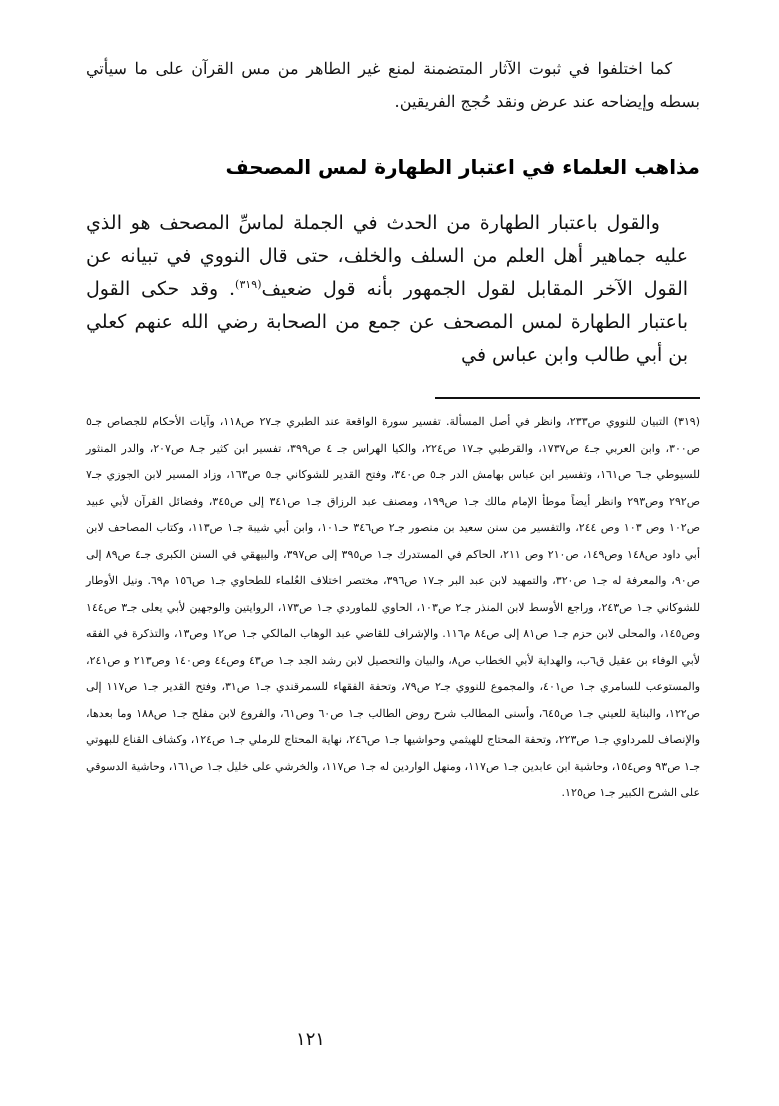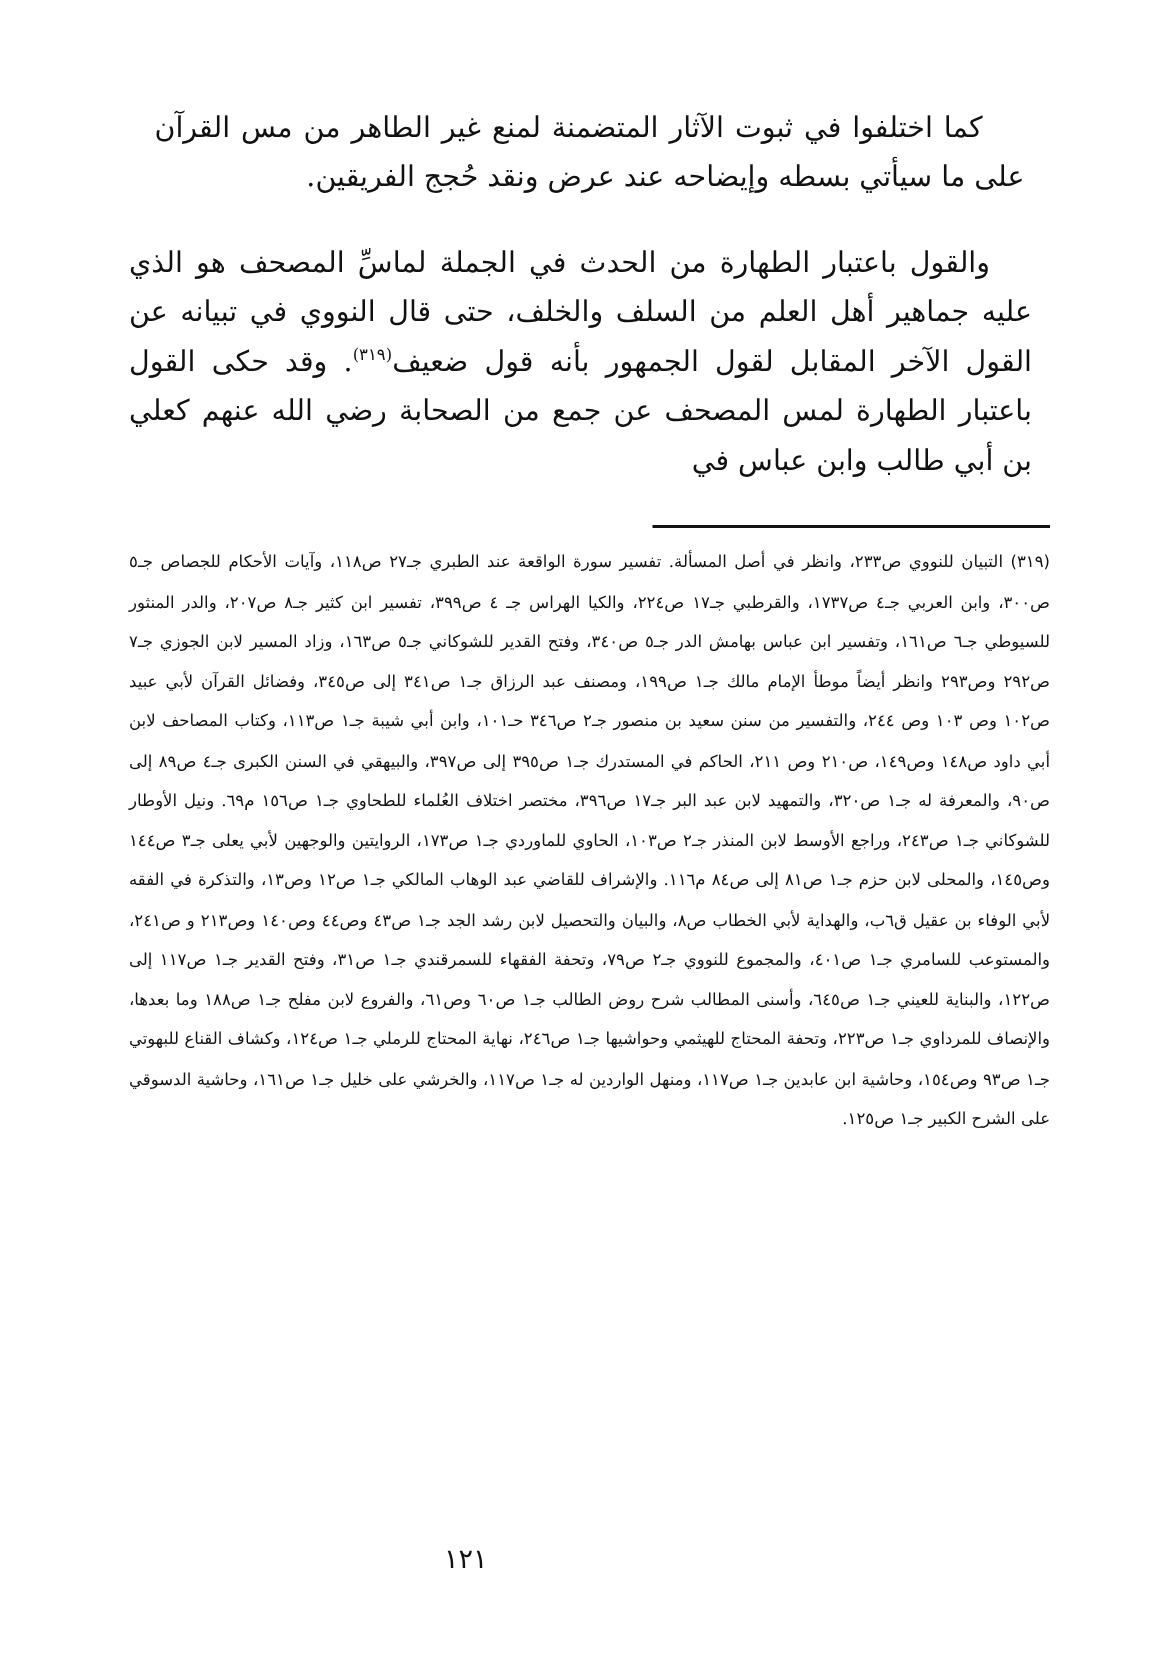--- a/index.html
+++ b/index.html
@@ -17,23 +17,23 @@
     }
     .page {
       position: absolute;
       left: 86px;
       top: 52px;
       width: 614px;
       direction: rtl;
       text-align: justify;
     }
     .intro {
-      font-size: 19px;
+      font-size: 16px;
       line-height: 33px;
-      margin: 17px;
+      margin: 0;
       text-indent: 28px;
       text-align-last: right;
     }
     .heading {
       font-family: "DejaVu Sans", "Liberation Sans", sans-serif;
       font-weight: bold;
       font-size: 20px;
       line-height: 30px;
       margin: 34px 0 0 0;
       text-align: right;
@@ -76,20 +76,21 @@
       font-size: 18px;
       direction: rtl;
     }
   </style>
 </head>
 <body>
 
 <div class="page">
   <p class="intro">كما اختلفوا في ثبوت الآثار المتضمنة لمنع غير الطاهر من مس القرآن على ما سيأتي بسطه وإيضاحه عند عرض ونقد حُجج الفريقين.</p>
 
+  <h2 class="heading">مذاهب العلماء في اعتبار الطهارة لمس المصحف</h2>
 
   <p class="body"><span>والقول باعتبار الطهارة من الحدث في الجملة لماسِّ المصحف هو الذي عليه جماهير أهل العلم من السلف والخلف، حتى قال النووي في تبيانه عن القول الآخر المقابل لقول الجمهور بأنه قول ضعيف</span><span class="fnref">(٣١٩)</span><span>. وقد حكى القول باعتبار الطهارة لمس المصحف عن جمع من الصحابة رضي الله عنهم كعلي بن أبي طالب وابن عباس في</span></p>
 
   <div class="separator"></div>
 
   <p class="footnote"><span class="fn-number">(٣١٩)</span> <span>التبيان للنووي ص٢٣٣، وانظر في أصل المسألة. تفسير سورة الواقعة عند الطبري جـ٢٧ ص١١٨، وآيات الأحكام للجصاص جـ٥ ص٣٠٠، وابن العربي جـ٤ ص١٧٣٧، والقرطبي جـ١٧ ص٢٢٤، والكيا الهراس جـ ٤ ص٣٩٩، تفسير ابن كثير جـ٨ ص٢٠٧، والدر المنثور للسيوطي جـ٦ ص١٦١، وتفسير ابن عباس بهامش الدر جـ٥ ص٣٤٠، وفتح القدير للشوكاني جـ٥ ص١٦٣، وزاد المسير لابن الجوزي جـ٧ ص٢٩٢ وص٢٩٣ وانظر أيضاً موطأ الإمام مالك جـ١ ص١٩٩، ومصنف عبد الرزاق جـ١ ص٣٤١ إلى ص٣٤٥، وفضائل القرآن لأبي عبيد ص١٠٢ وص ١٠٣ وص ٢٤٤، والتفسير من سنن سعيد بن منصور جـ٢ ص٣٤٦ حـ١٠١، وابن أبي شيبة جـ١ ص١١٣، وكتاب المصاحف لابن أبي داود ص١٤٨ وص١٤٩، ص٢١٠ وص ٢١١، الحاكم في المستدرك جـ١ ص٣٩٥ إلى ص٣٩٧، والبيهقي في السنن الكبرى جـ٤ ص٨٩ إلى ص٩٠، والمعرفة له جـ١ ص٣٢٠، والتمهيد لابن عبد البر جـ١٧ ص٣٩٦، مختصر اختلاف العُلماء للطحاوي جـ١ ص١٥٦ م٦٩. ونيل الأوطار للشوكاني جـ١ ص٢٤٣، وراجع الأوسط لابن المنذر جـ٢ ص١٠٣، الحاوي للماوردي جـ١ ص١٧٣، الروايتين والوجهين لأبي يعلى جـ٣ ص١٤٤ وص١٤٥، والمحلى لابن حزم جـ١ ص٨١ إلى ص٨٤ م١١٦. والإشراف للقاضي عبد الوهاب المالكي جـ١ ص١٢ وص١٣، والتذكرة في الفقه لأبي الوفاء بن عقيل ق٦ب، والهداية لأبي الخطاب ص٨، والبيان والتحصيل لابن رشد الجد جـ١ ص٤٣ وص٤٤ وص١٤٠ وص٢١٣ و ص٢٤١، والمستوعب للسامري جـ١ ص٤٠١، والمجموع للنووي جـ٢ ص٧٩، وتحفة الفقهاء للسمرقندي جـ١ ص٣١، وفتح القدير جـ١ ص١١٧ إلى ص١٢٢، والبناية للعيني جـ١ ص٦٤٥، وأسنى المطالب شرح روض الطالب جـ١ ص٦٠ وص٦١، والفروع لابن مفلح جـ١ ص١٨٨ وما بعدها، والإنصاف للمرداوي جـ١ ص٢٢٣، وتحفة المحتاج للهيثمي وحواشيها جـ١ ص٢٤٦، نهاية المحتاج للرملي جـ١ ص١٢٤، وكشاف القناع للبهوتي جـ١ ص٩٣ وص١٥٤، وحاشية ابن عابدين جـ١ ص١١٧، ومنهل الواردين له جـ١ ص١١٧، والخرشي على خليل جـ١ ص١٦١، وحاشية الدسوقي على الشرح الكبير جـ١ ص١٢٥.</span></p>
 </div>
 
 <div class="page-number">١٢١</div>
 

